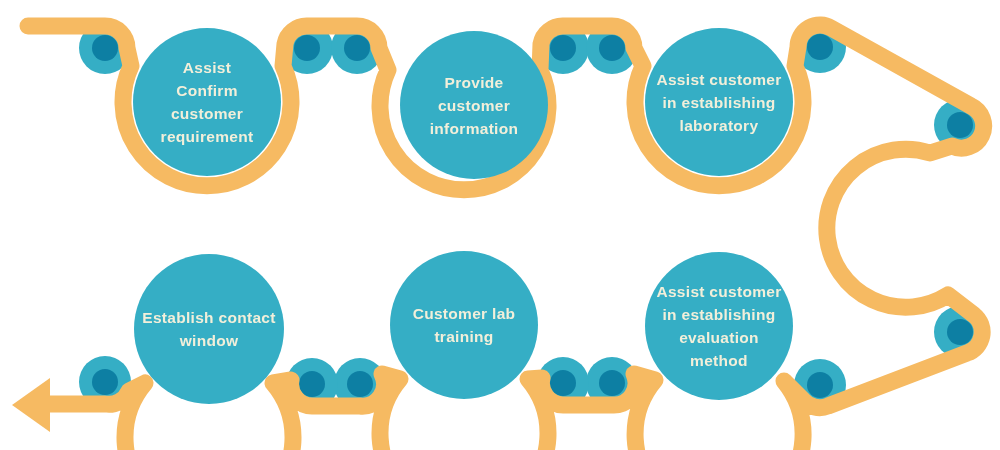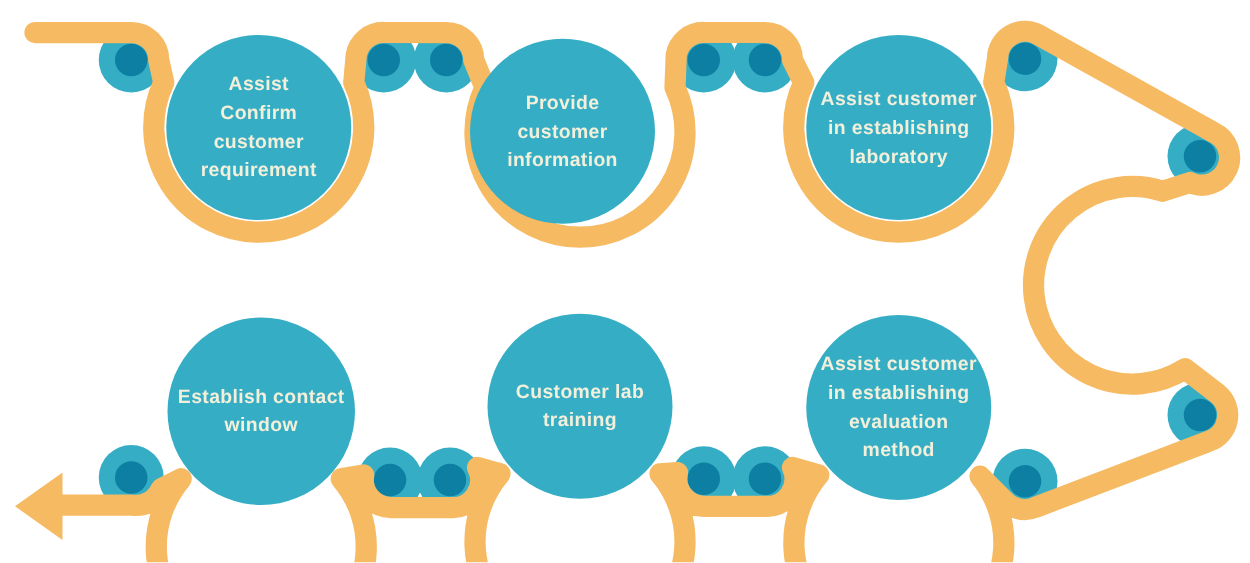--- a/index.html
+++ b/index.html
@@ -135,21 +135,21 @@
 
     <polygon class="arrowhead" points="12,405 50,378 50,432"></polygon>
   </svg>
 
   <div class="node" style="left:133px; top:28px;  width:148px; height:148px;">
     <span class="node-label">Assist
 Confirm customer
 requirement</span>
   </div>
 
-  <div class="node" style="left:376px; top:31px;  width:148px; height:148px;">
+  <div class="node" style="left:400px; top:31px;  width:148px; height:148px;">
     <span class="node-label">Provide customer
 information</span>
   </div>
 
   <div class="node" style="left:645px; top:28px;  width:148px; height:148px;">
     <span class="node-label">Assist customer
 in establishing
 laboratory</span>
   </div>
 

